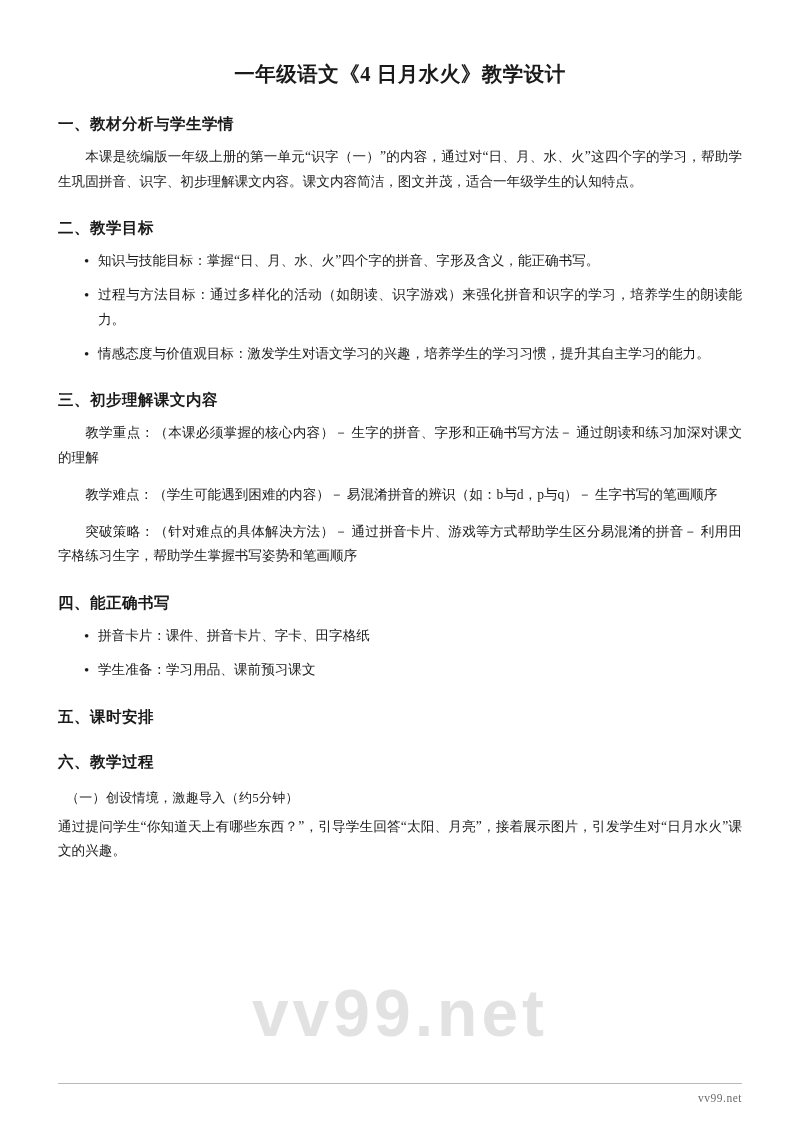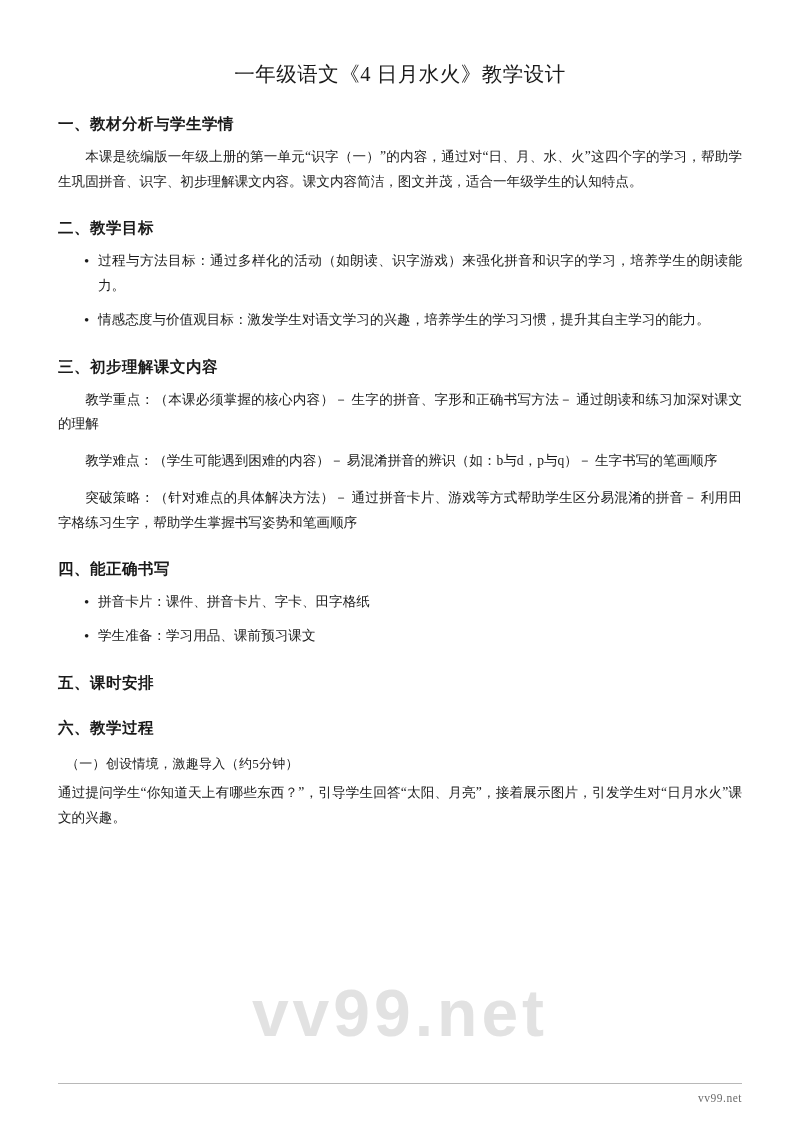--- a/index.html
+++ b/index.html
@@ -36,21 +36,21 @@
     z-index: 0;
     pointer-events: none;
     user-select: none;
   }
   .content {
     position: relative;
     z-index: 1;
   }
   h1.doc-title {
     font-size: 20.5px;
-    font-weight: normal;
+    font-weight: bold;
     text-align: center;
     margin: 14px 0 26px 0;
     letter-spacing: 0.5px;
     font-family: "Liberation Serif", "DejaVu Serif", serif;
   }
   h2.sec-title {
     font-size: 15.5px;
     font-weight: bold;
     margin: 24px 0 10px 0;
     letter-spacing: 0.5px;
@@ -127,20 +127,21 @@
 <div class="page">
   <div class="content">
 
     <h1 class="doc-title">一年级语文《4 日月水火》教学设计</h1>
 
     <h2 class="sec-title">一、教材分析与学生学情</h2>
     <p class="para">本课是统编版一年级上册的第一单元“识字（一）”的内容，通过对“日、月、水、火”这四个字的学习，帮助学生巩固拼音、识字、初步理解课文内容。课文内容简洁，图文并茂，适合一年级学生的认知特点。</p>
 
     <h2 class="sec-title">二、教学目标</h2>
     <ul class="bullets">
+      <li>知识与技能目标：掌握“日、月、水、火”四个字的拼音、字形及含义，能正确书写。</li>
       <li>过程与方法目标：通过多样化的活动（如朗读、识字游戏）来强化拼音和识字的学习，培养学生的朗读能力。</li>
       <li>情感态度与价值观目标：激发学生对语文学习的兴趣，培养学生的学习习惯，提升其自主学习的能力。</li>
     </ul>
 
     <h2 class="sec-title">三、初步理解课文内容</h2>
     <div class="block-para">教学重点：（本课必须掌握的核心内容）－ 生字的拼音、字形和正确书写方法－ 通过朗读和练习加深对课文的理解</div>
     <div class="block-para">教学难点：（学生可能遇到困难的内容）－ 易混淆拼音的辨识（如：b与d，p与q）－ 生字书写的笔画顺序</div>
     <div class="block-para">突破策略：（针对难点的具体解决方法）－ 通过拼音卡片、游戏等方式帮助学生区分易混淆的拼音－ 利用田字格练习生字，帮助学生掌握书写姿势和笔画顺序</div>
 
     <h2 class="sec-title">四、能正确书写</h2>

